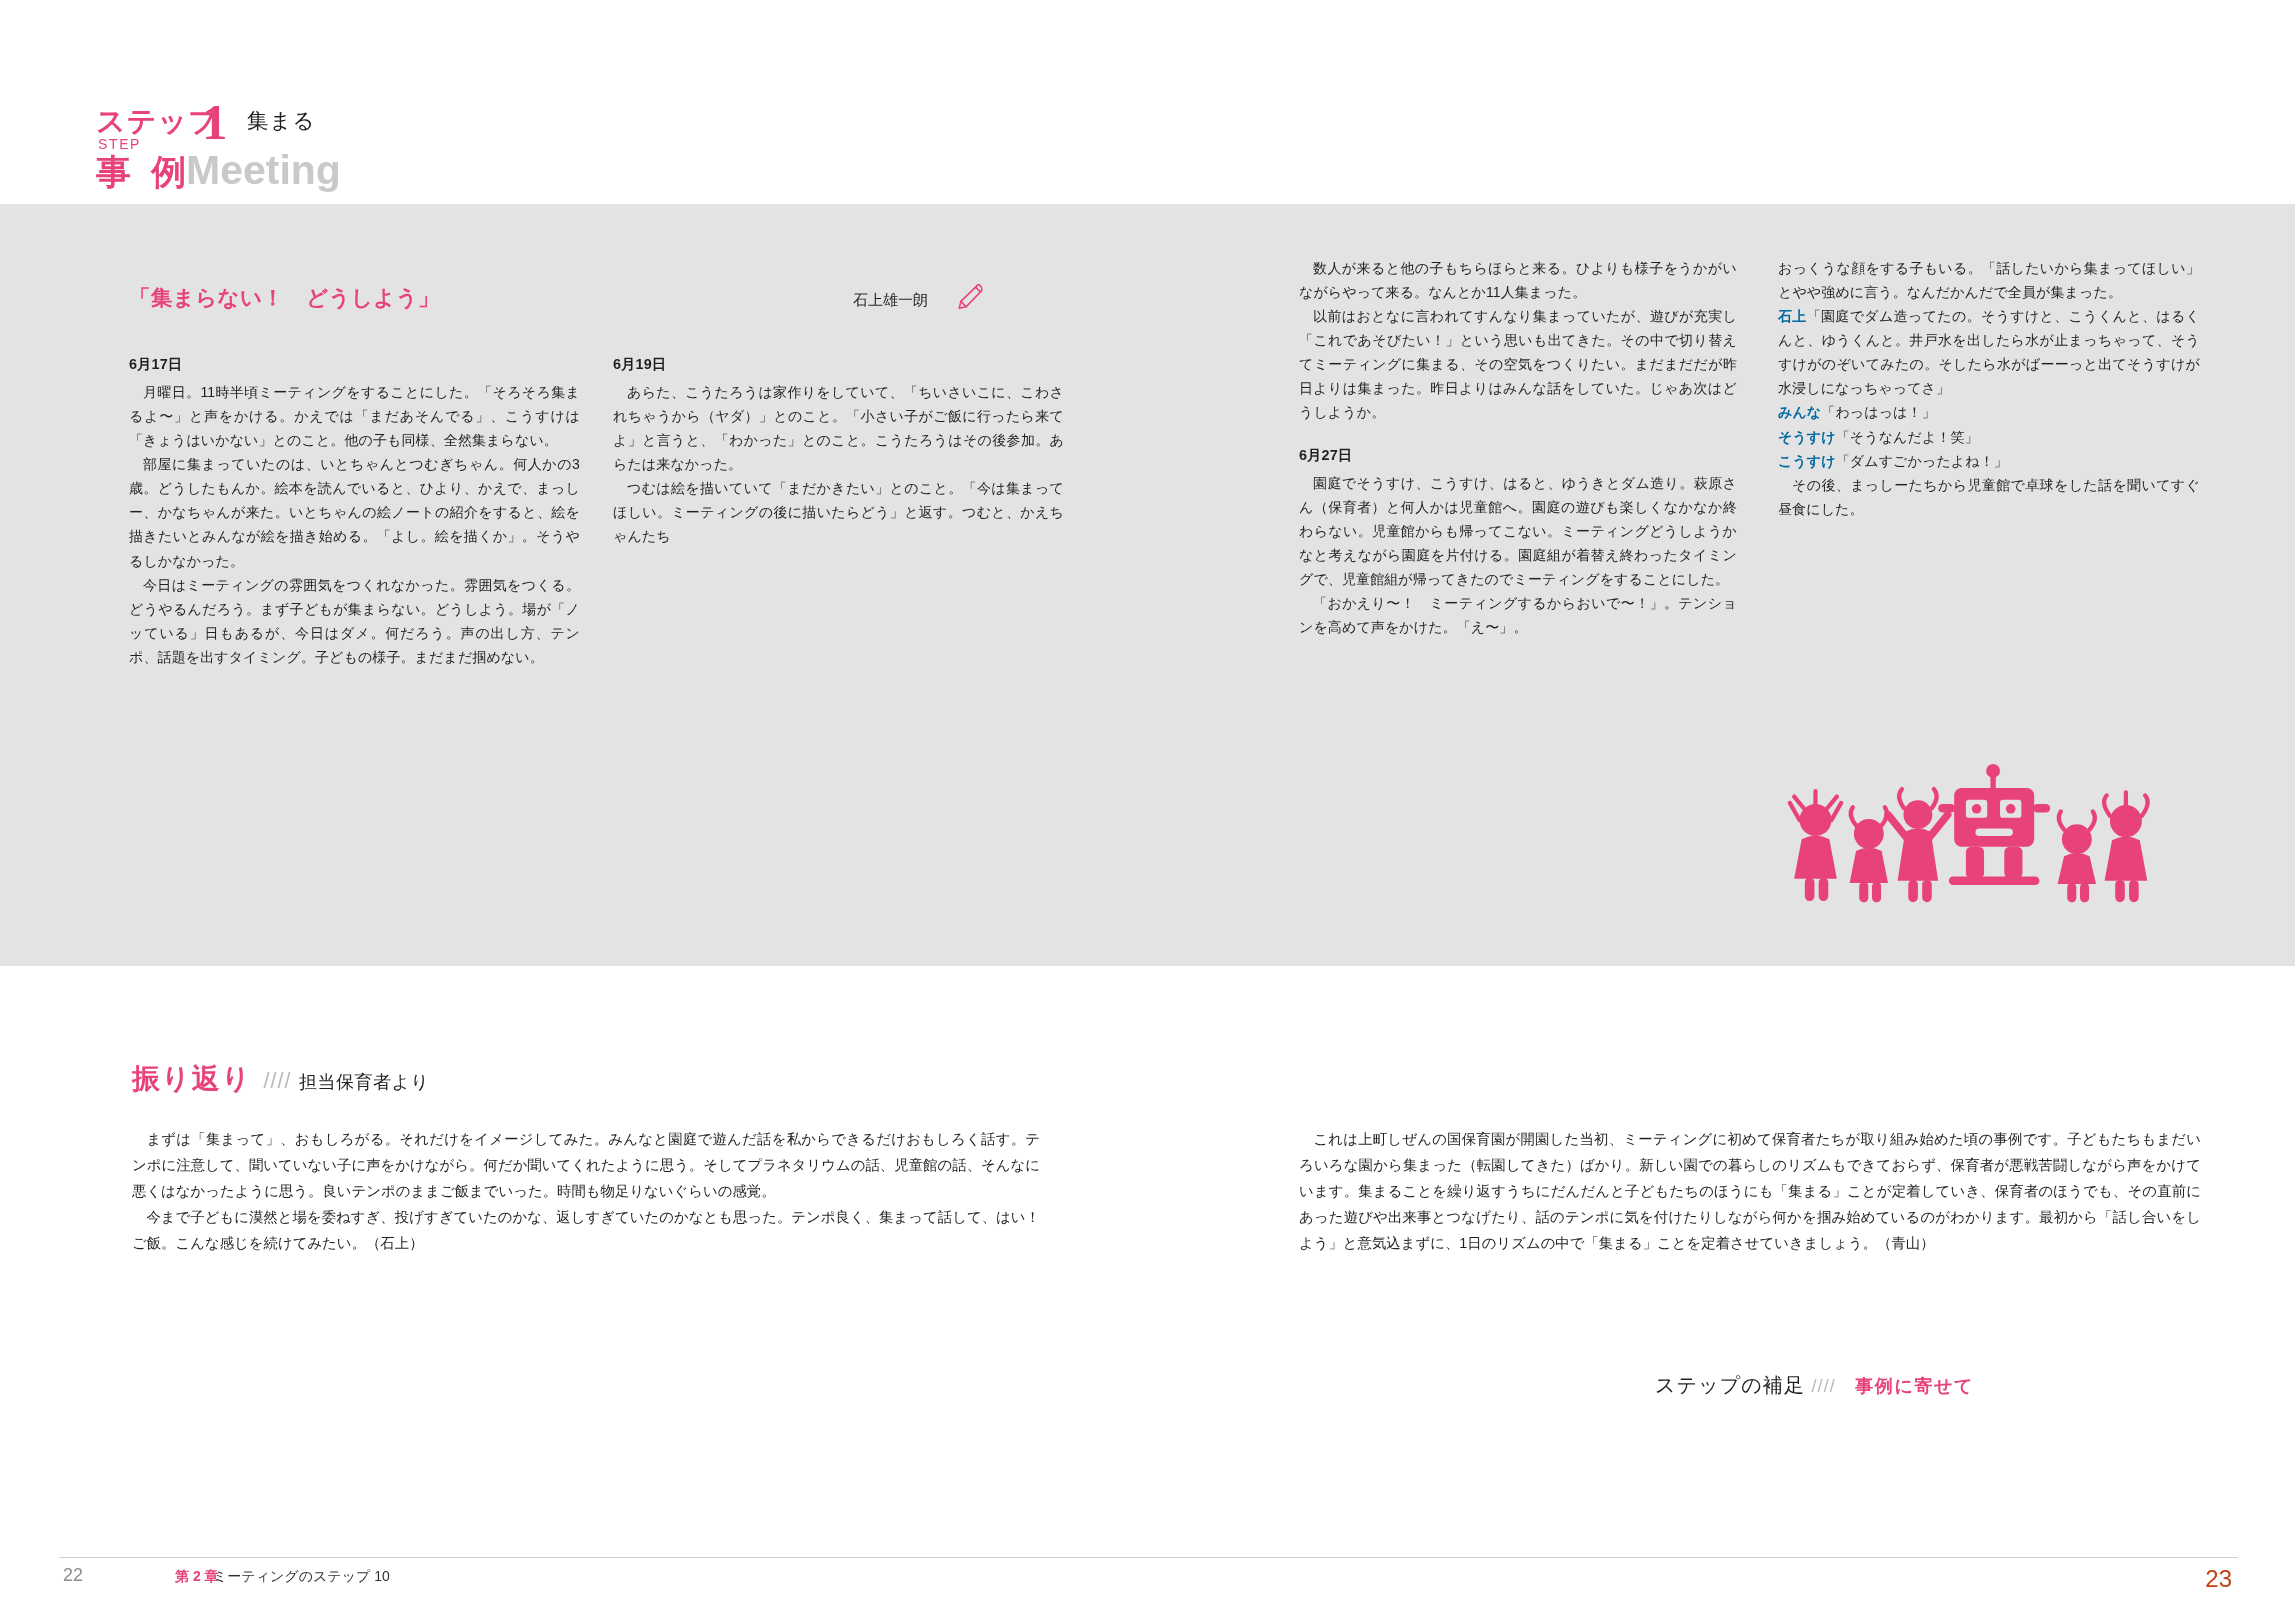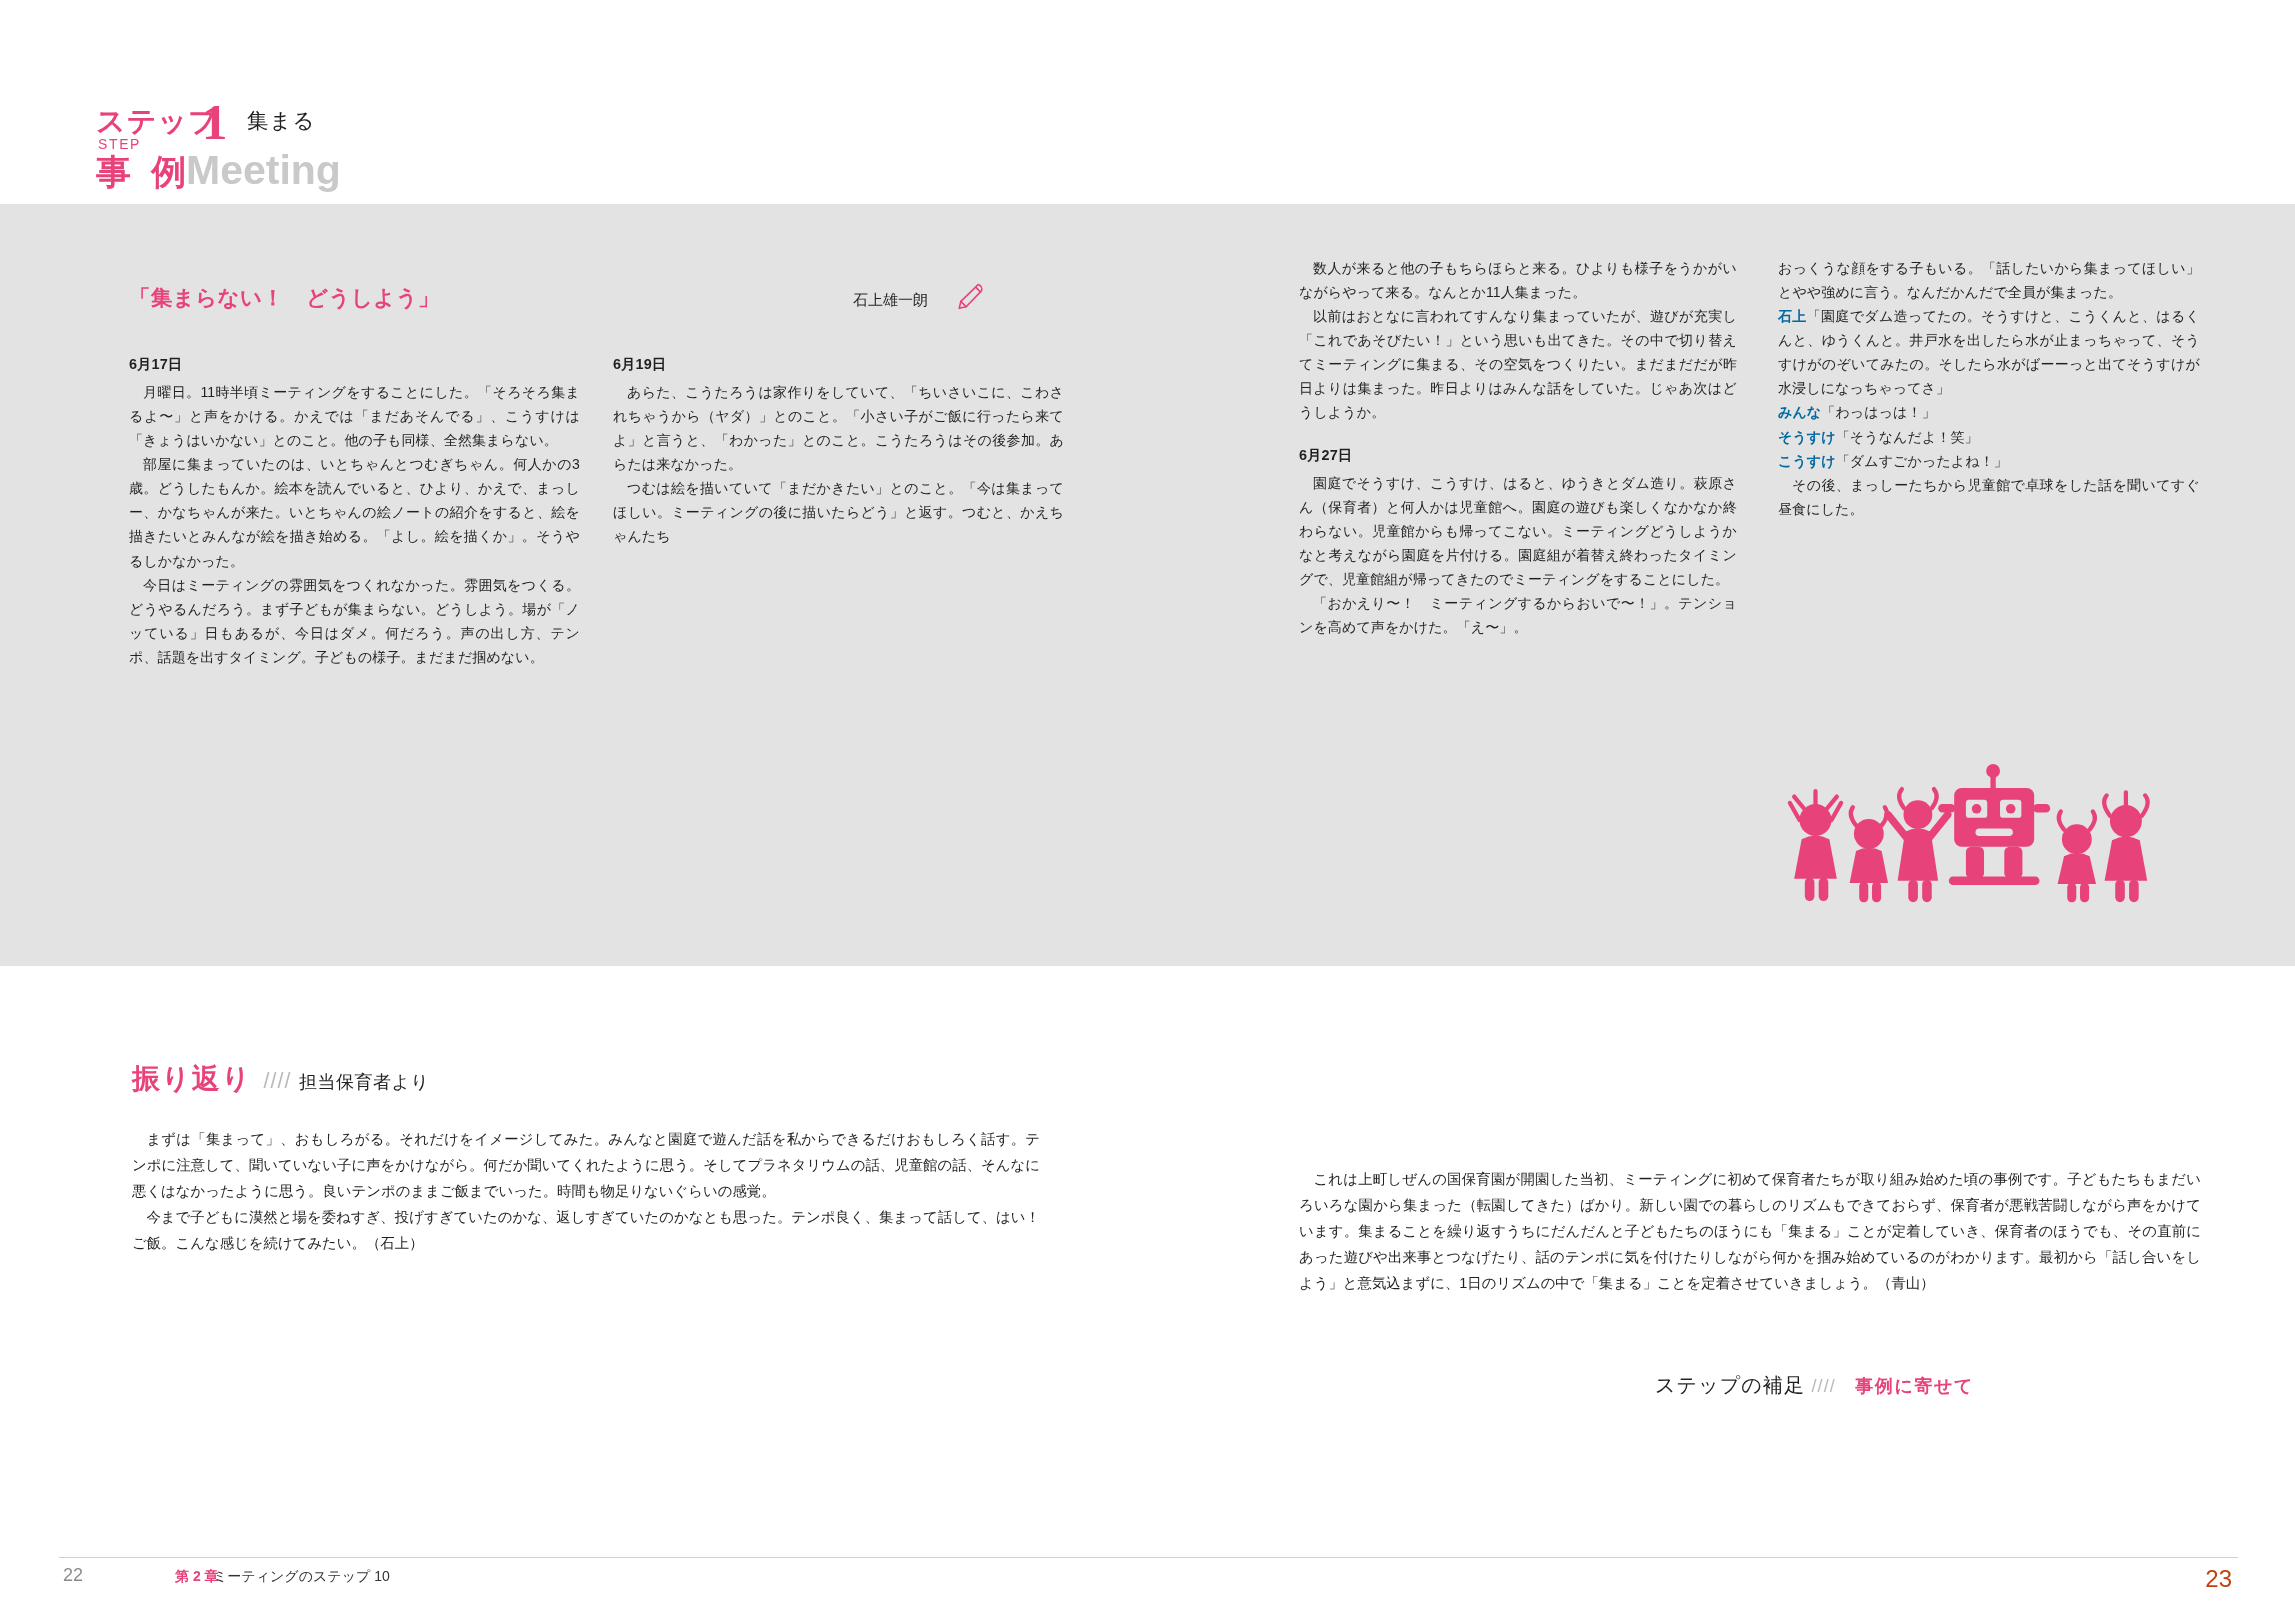--- a/index.html
+++ b/index.html
@@ -209,21 +209,20 @@
   }
   #refl-right {
     position: absolute;
     left: 1299px;
     top: 1127px;
     width: 902px;
     font-size: 14.4px;
     line-height: 1.8;
     text-align: justify;
     color: #231f20;
-    margin-top: 40px;
   }
   #refl-left p, #refl-right p { margin: 0; text-indent: 1em; }
 
   .supplement {
     position: absolute;
     left: 1655px;
     top: 1372px;
     white-space: nowrap;
   }
   .supp-label {

